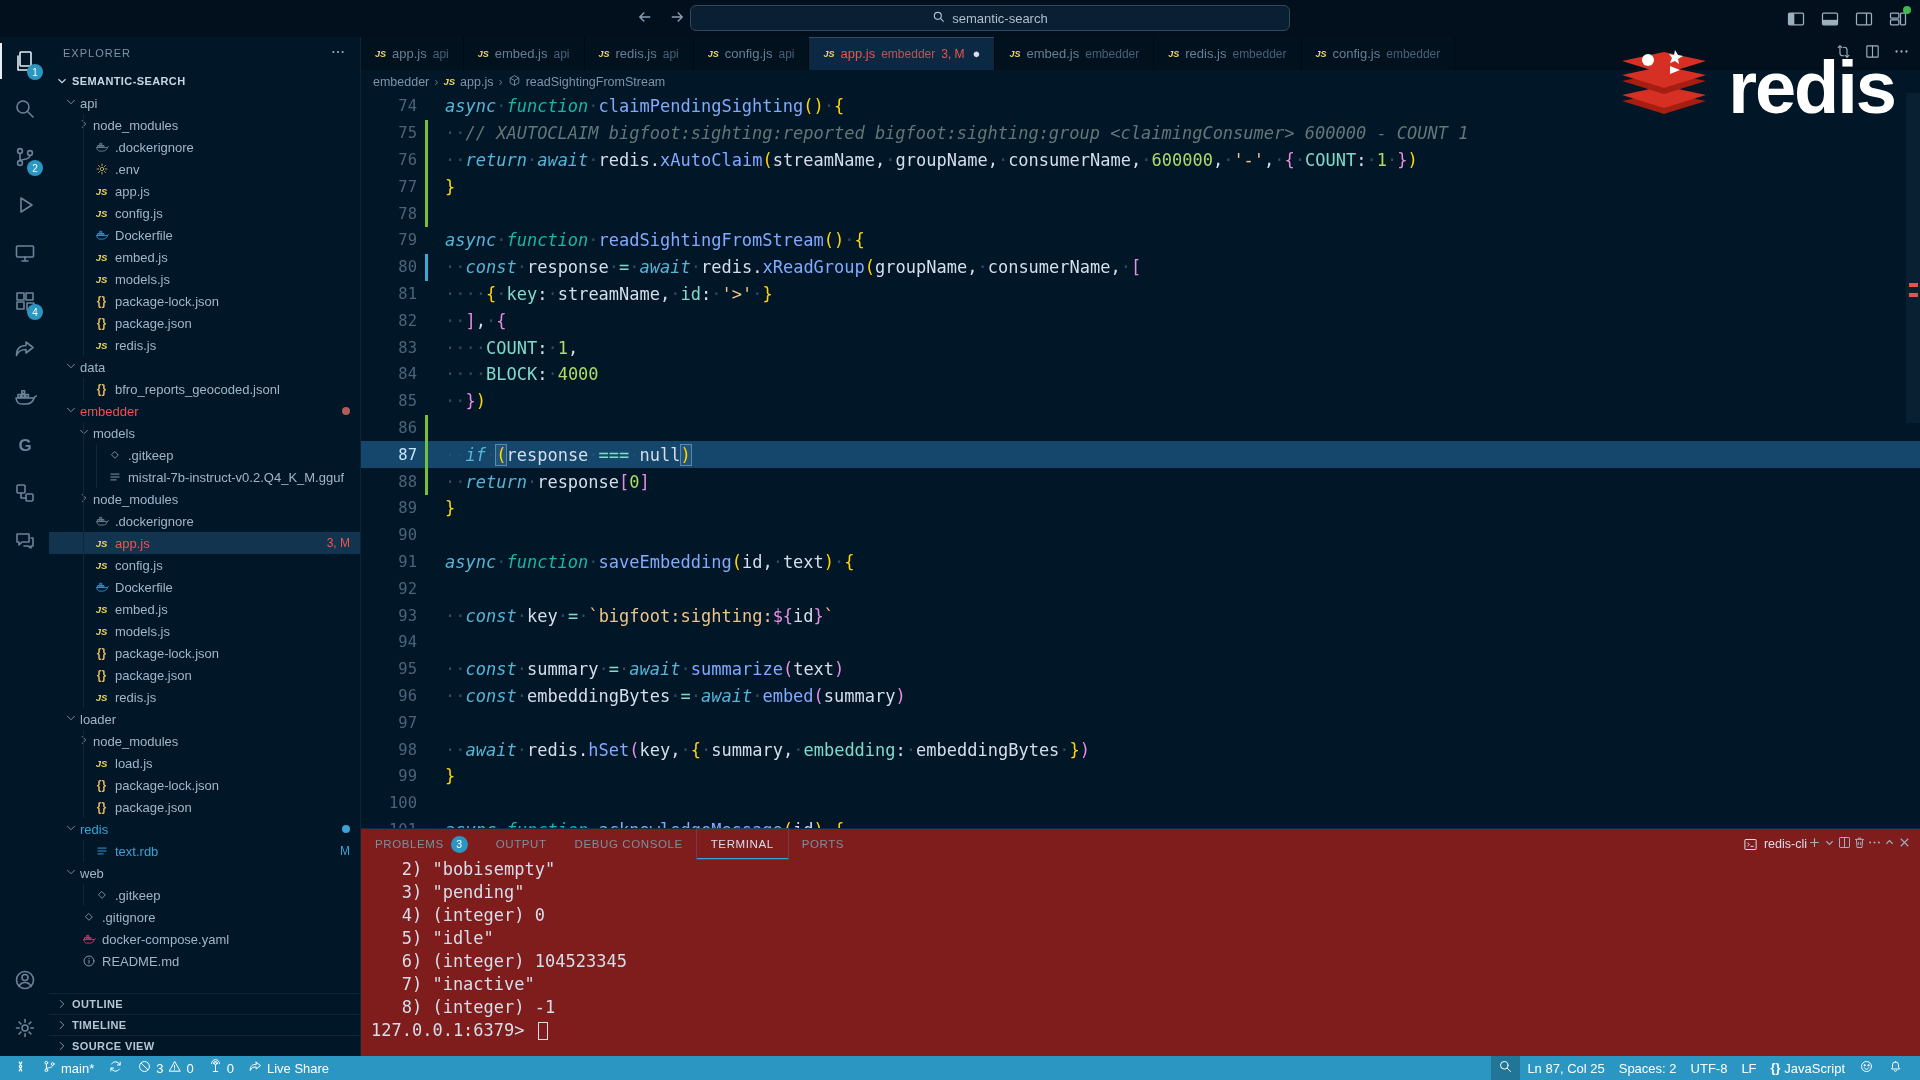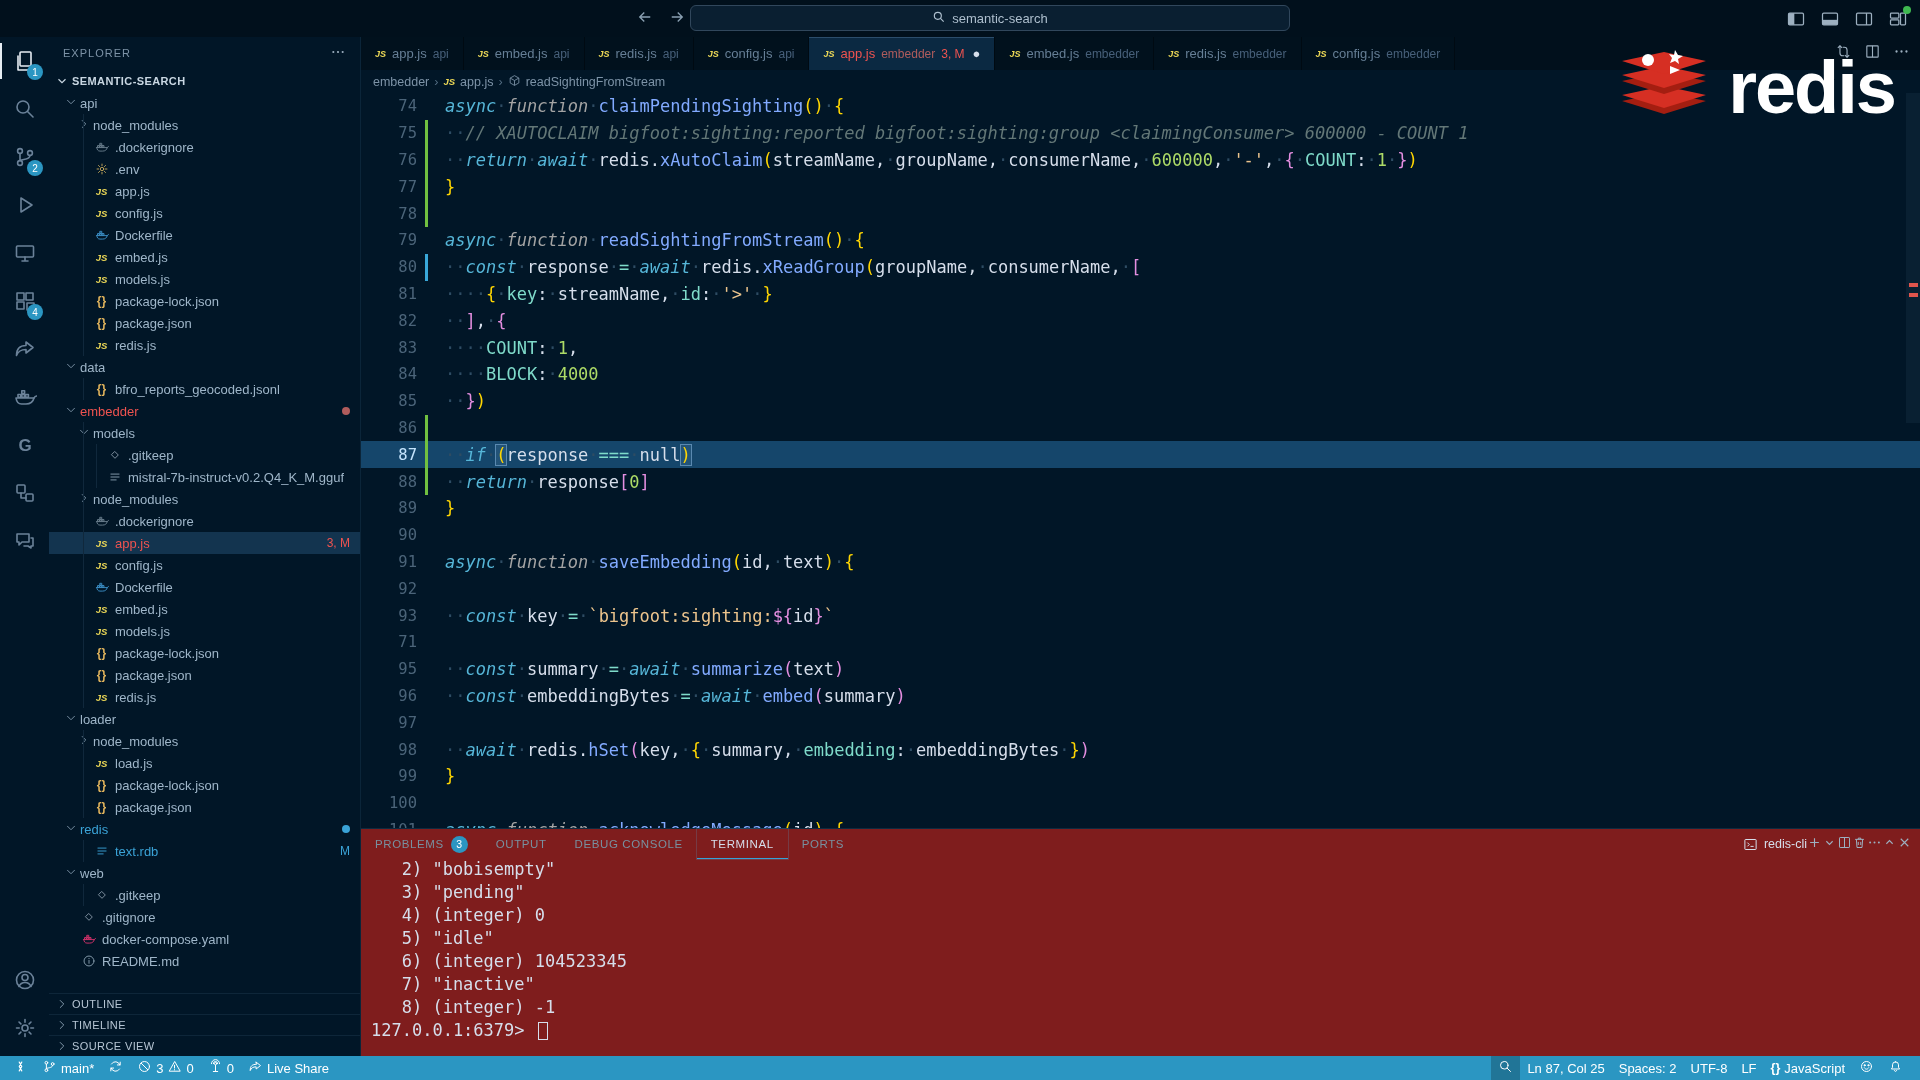--- a/index.html
+++ b/index.html
@@ -51,21 +51,21 @@
   .tree-row .ficon svg { width:14px; height:14px; }
   .tree-row .lbl { overflow:hidden; text-overflow:clip; }
   .tree-row .badge { position:absolute; right:10px; font-size:12px; }
   .guide { position:absolute; top:0; bottom:0; width:1px; background:#10283c; }
   .js-badge { color:#ecd857; font-weight:bold; font-size:9.5px; font-style:italic; }
   .br-badge { color:#e0b35c; font-weight:bold; font-size:12px; }
   .c-red { color:#ef5350; } .c-cyan { color:#3aa3d7; }
   .dot-badge { width:8px; height:8px; border-radius:50%; display:inline-block; }
   .sb-bottom { position:absolute; bottom:0; left:0; right:0; }
   .sb-collapsed { height:21px; border-top:1px solid #0e2639; display:flex; align-items:center; gap:3px; padding:0 6px;
-    color:#b7c6d4; font-size:11px; font-weight:normal; letter-spacing:.4px; }
+    color:#b7c6d4; font-size:11px; font-weight:bold; letter-spacing:.4px; }
   .sb-collapsed svg { width:14px; height:14px; color:#8aa0b2; }
 
   
   .editor-area { position:absolute; left:361px; top:37px; width:1559px; height:1019px; background:#011627; }
   .tabbar { position:absolute; left:0; top:0; width:1559px; height:33px; background:#01101c; display:flex; }
   .tab { position:relative; height:33px; display:flex; align-items:center; gap:6px; padding:0 14px;
     background:#01111d; border-right:1px solid #000a12; font-size:13px; color:#667f96; cursor:pointer; }
   .tab .desc { font-size:12px; color:#47607a; }
   .tab.active { background:#0b2942; box-shadow:inset 0 1px 0 #2c4d6b; }
   .tab.active .fname { color:#ef5350; }
@@ -84,21 +84,21 @@
   .code { position:absolute; left:0; top:56px; width:1559px; height:735px; overflow:hidden;
     font-family:"DejaVu Sans Mono", monospace; font-size:17px; }
   .cl { position:relative; height:26.8px; display:flex; align-items:center; white-space:pre; }
   .cl .num { width:56px; flex:0 0 56px; text-align:right; color:#4b6479; font-size:15.5px; }
   .cl .ltext { padding-left:28px; }
   .cl.cur { background:#15466b; }
   .cl.cur .num { color:#c5e4fd; }
   .gbar { position:absolute; left:64px; top:0; width:3px; height:100%; }
   .g-add { background:#71c040; } .g-mod { background:#39a7d8; }
   .tk-kw { color:#56b6d8; font-style:italic; }
-  .tk-fnkw { color:#a3a3a3; font-style:italic; }
+  .tk-fnkw { color:#14b8a6; font-style:italic; }
   .tk-fn { color:#82aaff; }
   .tk-v { color:#d6deeb; }
   .tk-p { color:#7fdbca; }
   .tk-n { color:#addb67; }
   .tk-s { color:#ecc48d; }
   .tk-c { color:#637777; font-style:italic; }
   .tk-ws { color:#2e4c63; }
   .tk-pu { color:#d6deeb; }
   .tk-op { color:#7fdbca; }
   .tk-b1 { color:#ffd602; }
@@ -761,21 +761,21 @@
         <div class="cl"><span class="num">84</span><span class="ltext"><span class="tk-ws">····</span><span class="tk-p">BLOCK</span><span class="tk-pu">:</span><span class="tk-ws">·</span><span class="tk-n">4000</span></span></div>
         <div class="cl"><span class="num">85</span><span class="ltext"><span class="tk-ws">··</span><span class="tk-b2">}</span><span class="tk-b1">)</span></span></div>
         <div class="cl"><span class="num">86</span><span class="gbar g-add"></span><span class="ltext"></span></div>
         <div class="cl cur"><span class="num">87</span><span class="gbar g-add"></span><span class="ltext"><span class="tk-ws">··</span><span class="tk-kw">if</span><span class="tk-ws">·</span><span class="tk-b1 match">(</span><span class="tk-v">response</span><span class="tk-ws">·</span><span class="tk-op">===</span><span class="tk-ws">·</span><span class="tk-v">null</span><span class="tk-b1 match">)</span></span></div>
         <div class="cl"><span class="num">88</span><span class="gbar g-add"></span><span class="ltext"><span class="tk-ws">··</span><span class="tk-kw">return</span><span class="tk-ws">·</span><span class="tk-v">response</span><span class="tk-b2">[</span><span class="tk-n">0</span><span class="tk-b2">]</span></span></div>
         <div class="cl"><span class="num">89</span><span class="ltext"><span class="tk-b1">}</span></span></div>
         <div class="cl"><span class="num">90</span><span class="ltext"></span></div>
         <div class="cl"><span class="num">91</span><span class="ltext"><span class="tk-kw">async</span><span class="tk-ws">·</span><span class="tk-fnkw">function</span><span class="tk-ws">·</span><span class="tk-fn">saveEmbedding</span><span class="tk-b1">(</span><span class="tk-v">id</span><span class="tk-pu">,</span><span class="tk-ws">·</span><span class="tk-v">text</span><span class="tk-b1">)</span><span class="tk-ws">·</span><span class="tk-b1">{</span></span></div>
         <div class="cl"><span class="num">92</span><span class="ltext"></span></div>
         <div class="cl"><span class="num">93</span><span class="ltext"><span class="tk-ws">··</span><span class="tk-kw">const</span><span class="tk-ws">·</span><span class="tk-v">key</span><span class="tk-ws">·</span><span class="tk-op">=</span><span class="tk-ws">·</span><span class="tk-s">`bigfoot:sighting:</span><span class="tk-b2">${</span><span class="tk-v">id</span><span class="tk-b2">}</span><span class="tk-s">`</span></span></div>
-        <div class="cl"><span class="num">71</span><span class="ltext"></span></div>
+        <div class="cl"><span class="num">94</span><span class="ltext"></span></div>
         <div class="cl"><span class="num">95</span><span class="ltext"><span class="tk-ws">··</span><span class="tk-kw">const</span><span class="tk-ws">·</span><span class="tk-v">summary</span><span class="tk-ws">·</span><span class="tk-op">=</span><span class="tk-ws">·</span><span class="tk-kw">await</span><span class="tk-ws">·</span><span class="tk-fn">summarize</span><span class="tk-b2">(</span><span class="tk-v">text</span><span class="tk-b2">)</span></span></div>
         <div class="cl"><span class="num">96</span><span class="ltext"><span class="tk-ws">··</span><span class="tk-kw">const</span><span class="tk-ws">·</span><span class="tk-v">embeddingBytes</span><span class="tk-ws">·</span><span class="tk-op">=</span><span class="tk-ws">·</span><span class="tk-kw">await</span><span class="tk-ws">·</span><span class="tk-fn">embed</span><span class="tk-b2">(</span><span class="tk-v">summary</span><span class="tk-b2">)</span></span></div>
         <div class="cl"><span class="num">97</span><span class="ltext"></span></div>
         <div class="cl"><span class="num">98</span><span class="ltext"><span class="tk-ws">··</span><span class="tk-kw">await</span><span class="tk-ws">·</span><span class="tk-v">redis</span><span class="tk-pu">.</span><span class="tk-fn">hSet</span><span class="tk-b2">(</span><span class="tk-v">key</span><span class="tk-pu">,</span><span class="tk-ws">·</span><span class="tk-b1">{</span><span class="tk-ws">·</span><span class="tk-v">summary</span><span class="tk-pu">,</span><span class="tk-ws">·</span><span class="tk-p">embedding</span><span class="tk-pu">:</span><span class="tk-ws">·</span><span class="tk-v">embeddingBytes</span><span class="tk-ws">·</span><span class="tk-b1">}</span><span class="tk-b2">)</span></span></div>
         <div class="cl"><span class="num">99</span><span class="ltext"><span class="tk-b1">}</span></span></div>
         <div class="cl"><span class="num">100</span><span class="ltext"></span></div>
         <div class="cl"><span class="num">101</span><span class="ltext"><span class="tk-kw">async</span><span class="tk-ws">·</span><span class="tk-fnkw">function</span><span class="tk-ws">·</span><span class="tk-fn">acknowledgeMessage</span><span class="tk-b1">(</span><span class="tk-v">id</span><span class="tk-b1">)</span><span class="tk-ws">·</span><span class="tk-b1">{</span></span></div>
       </div>
     <div class="overview">
       <div class="ov-slider"></div>

